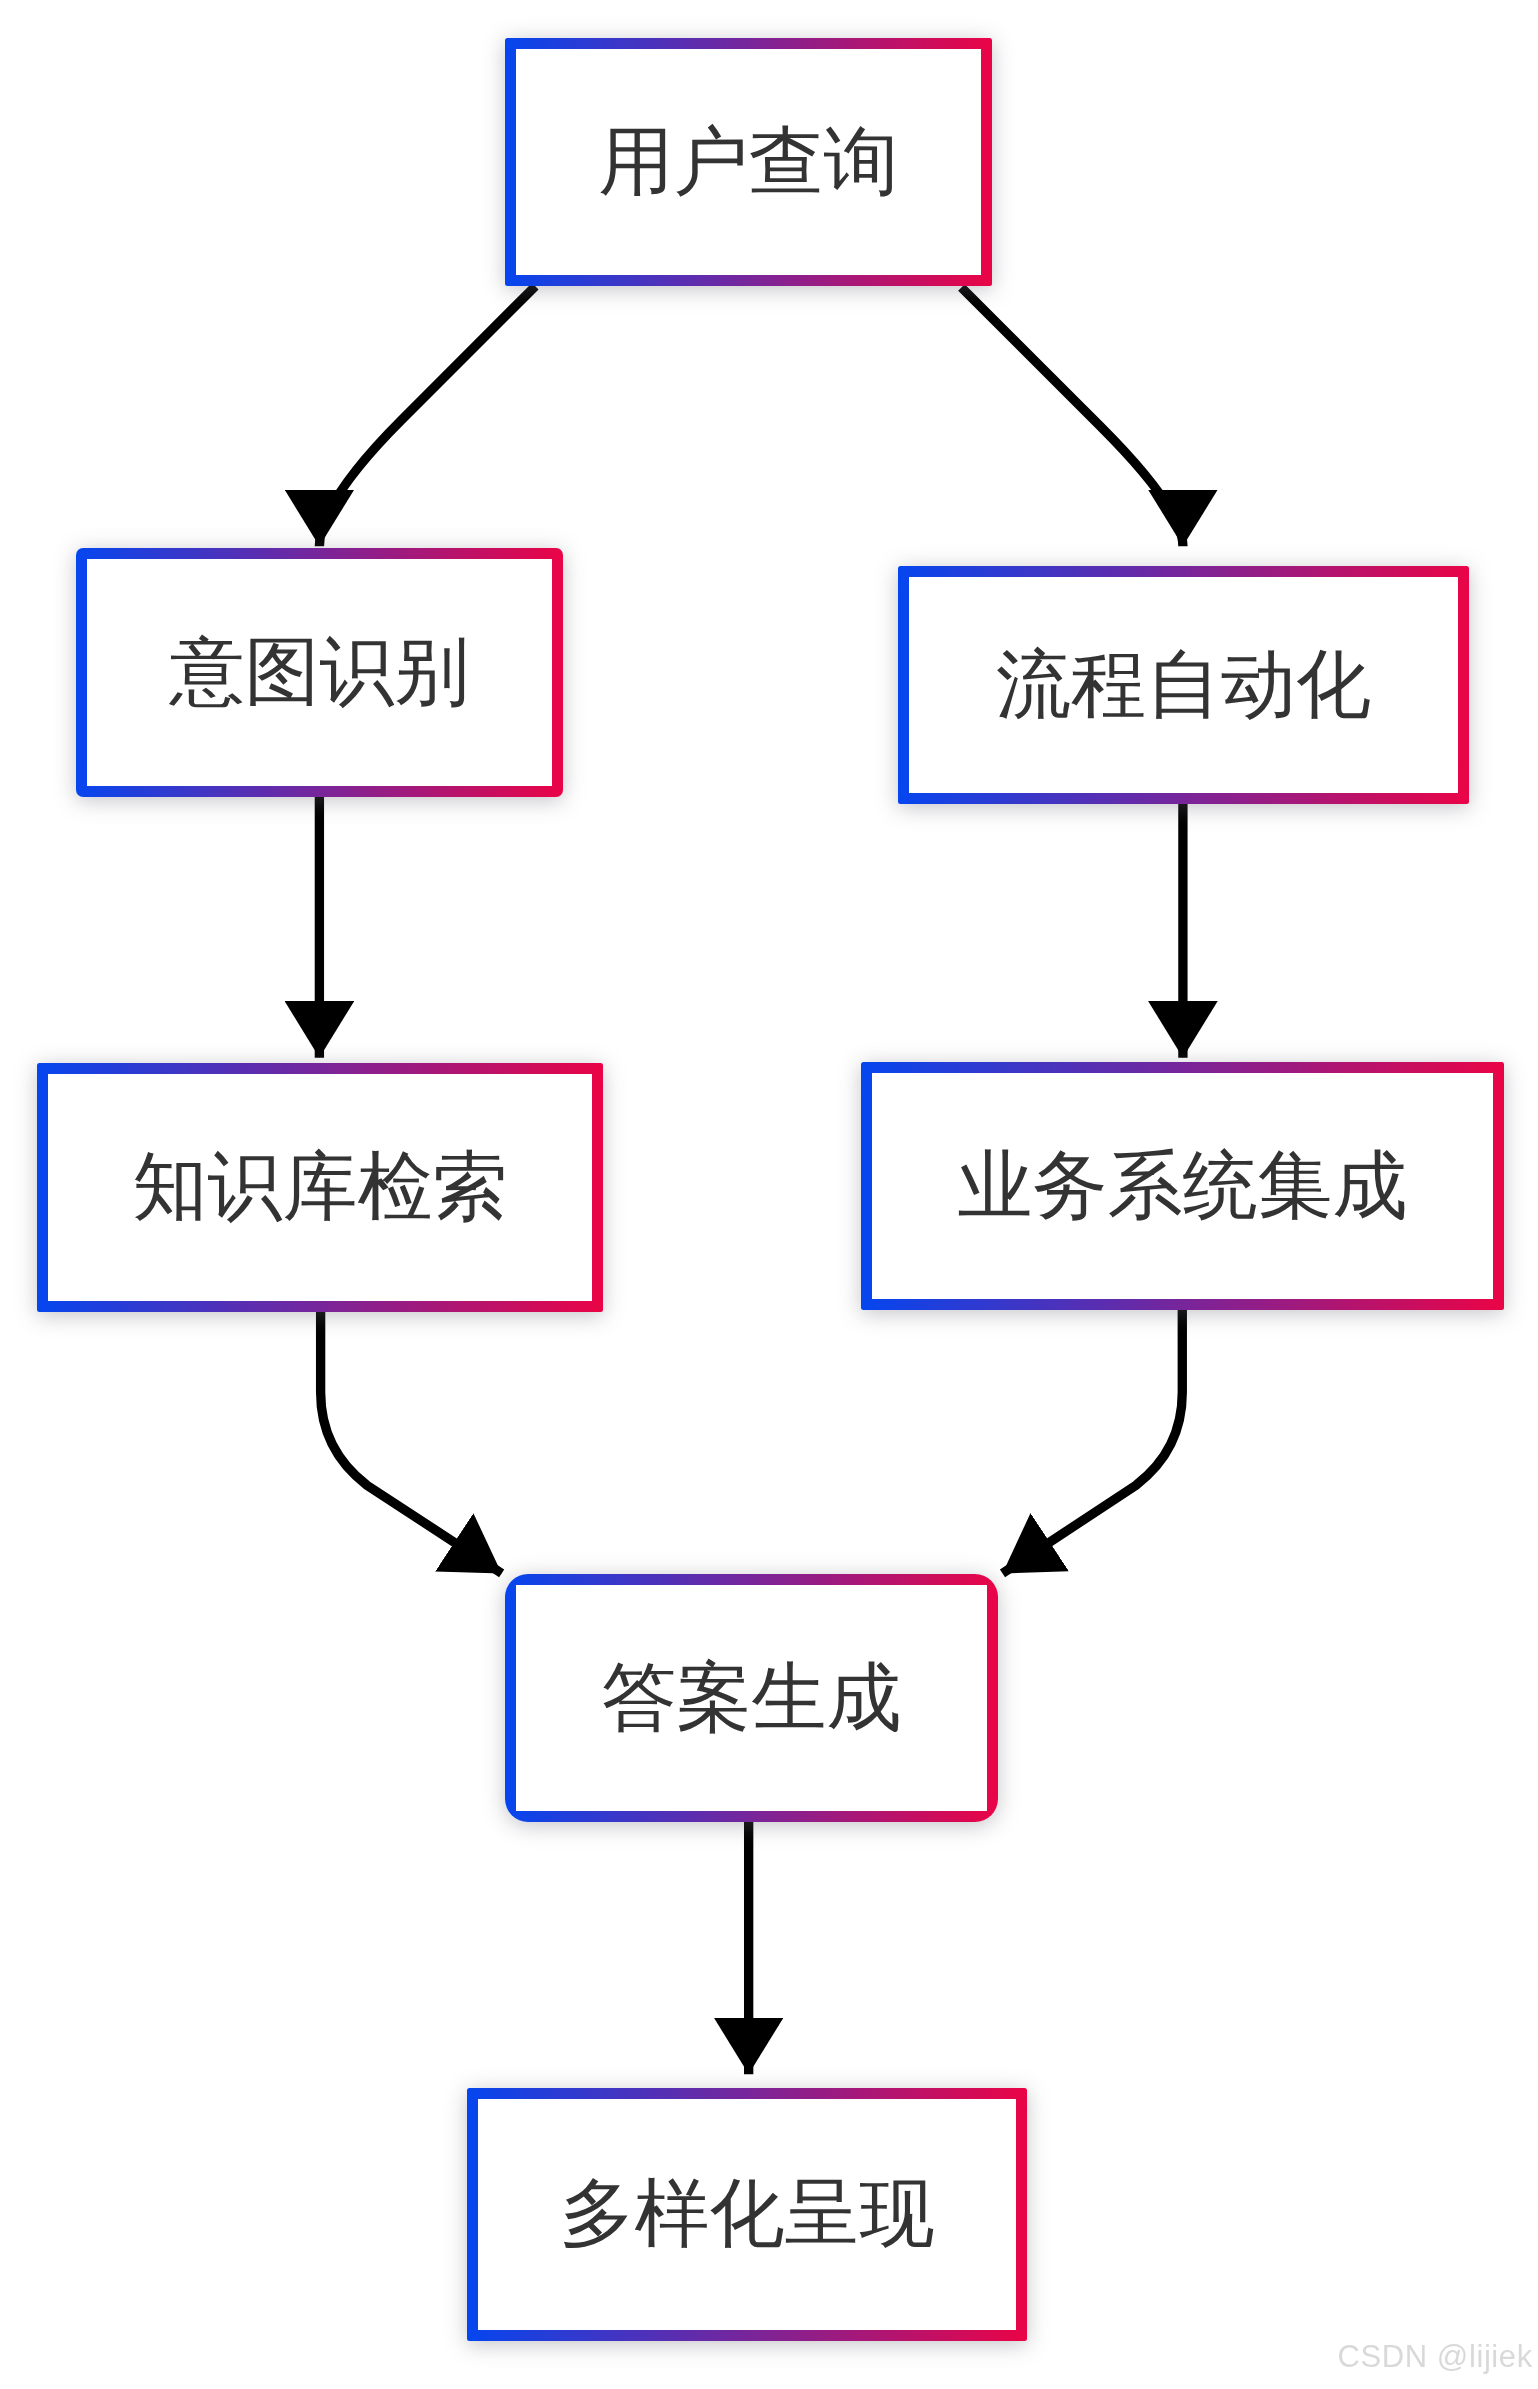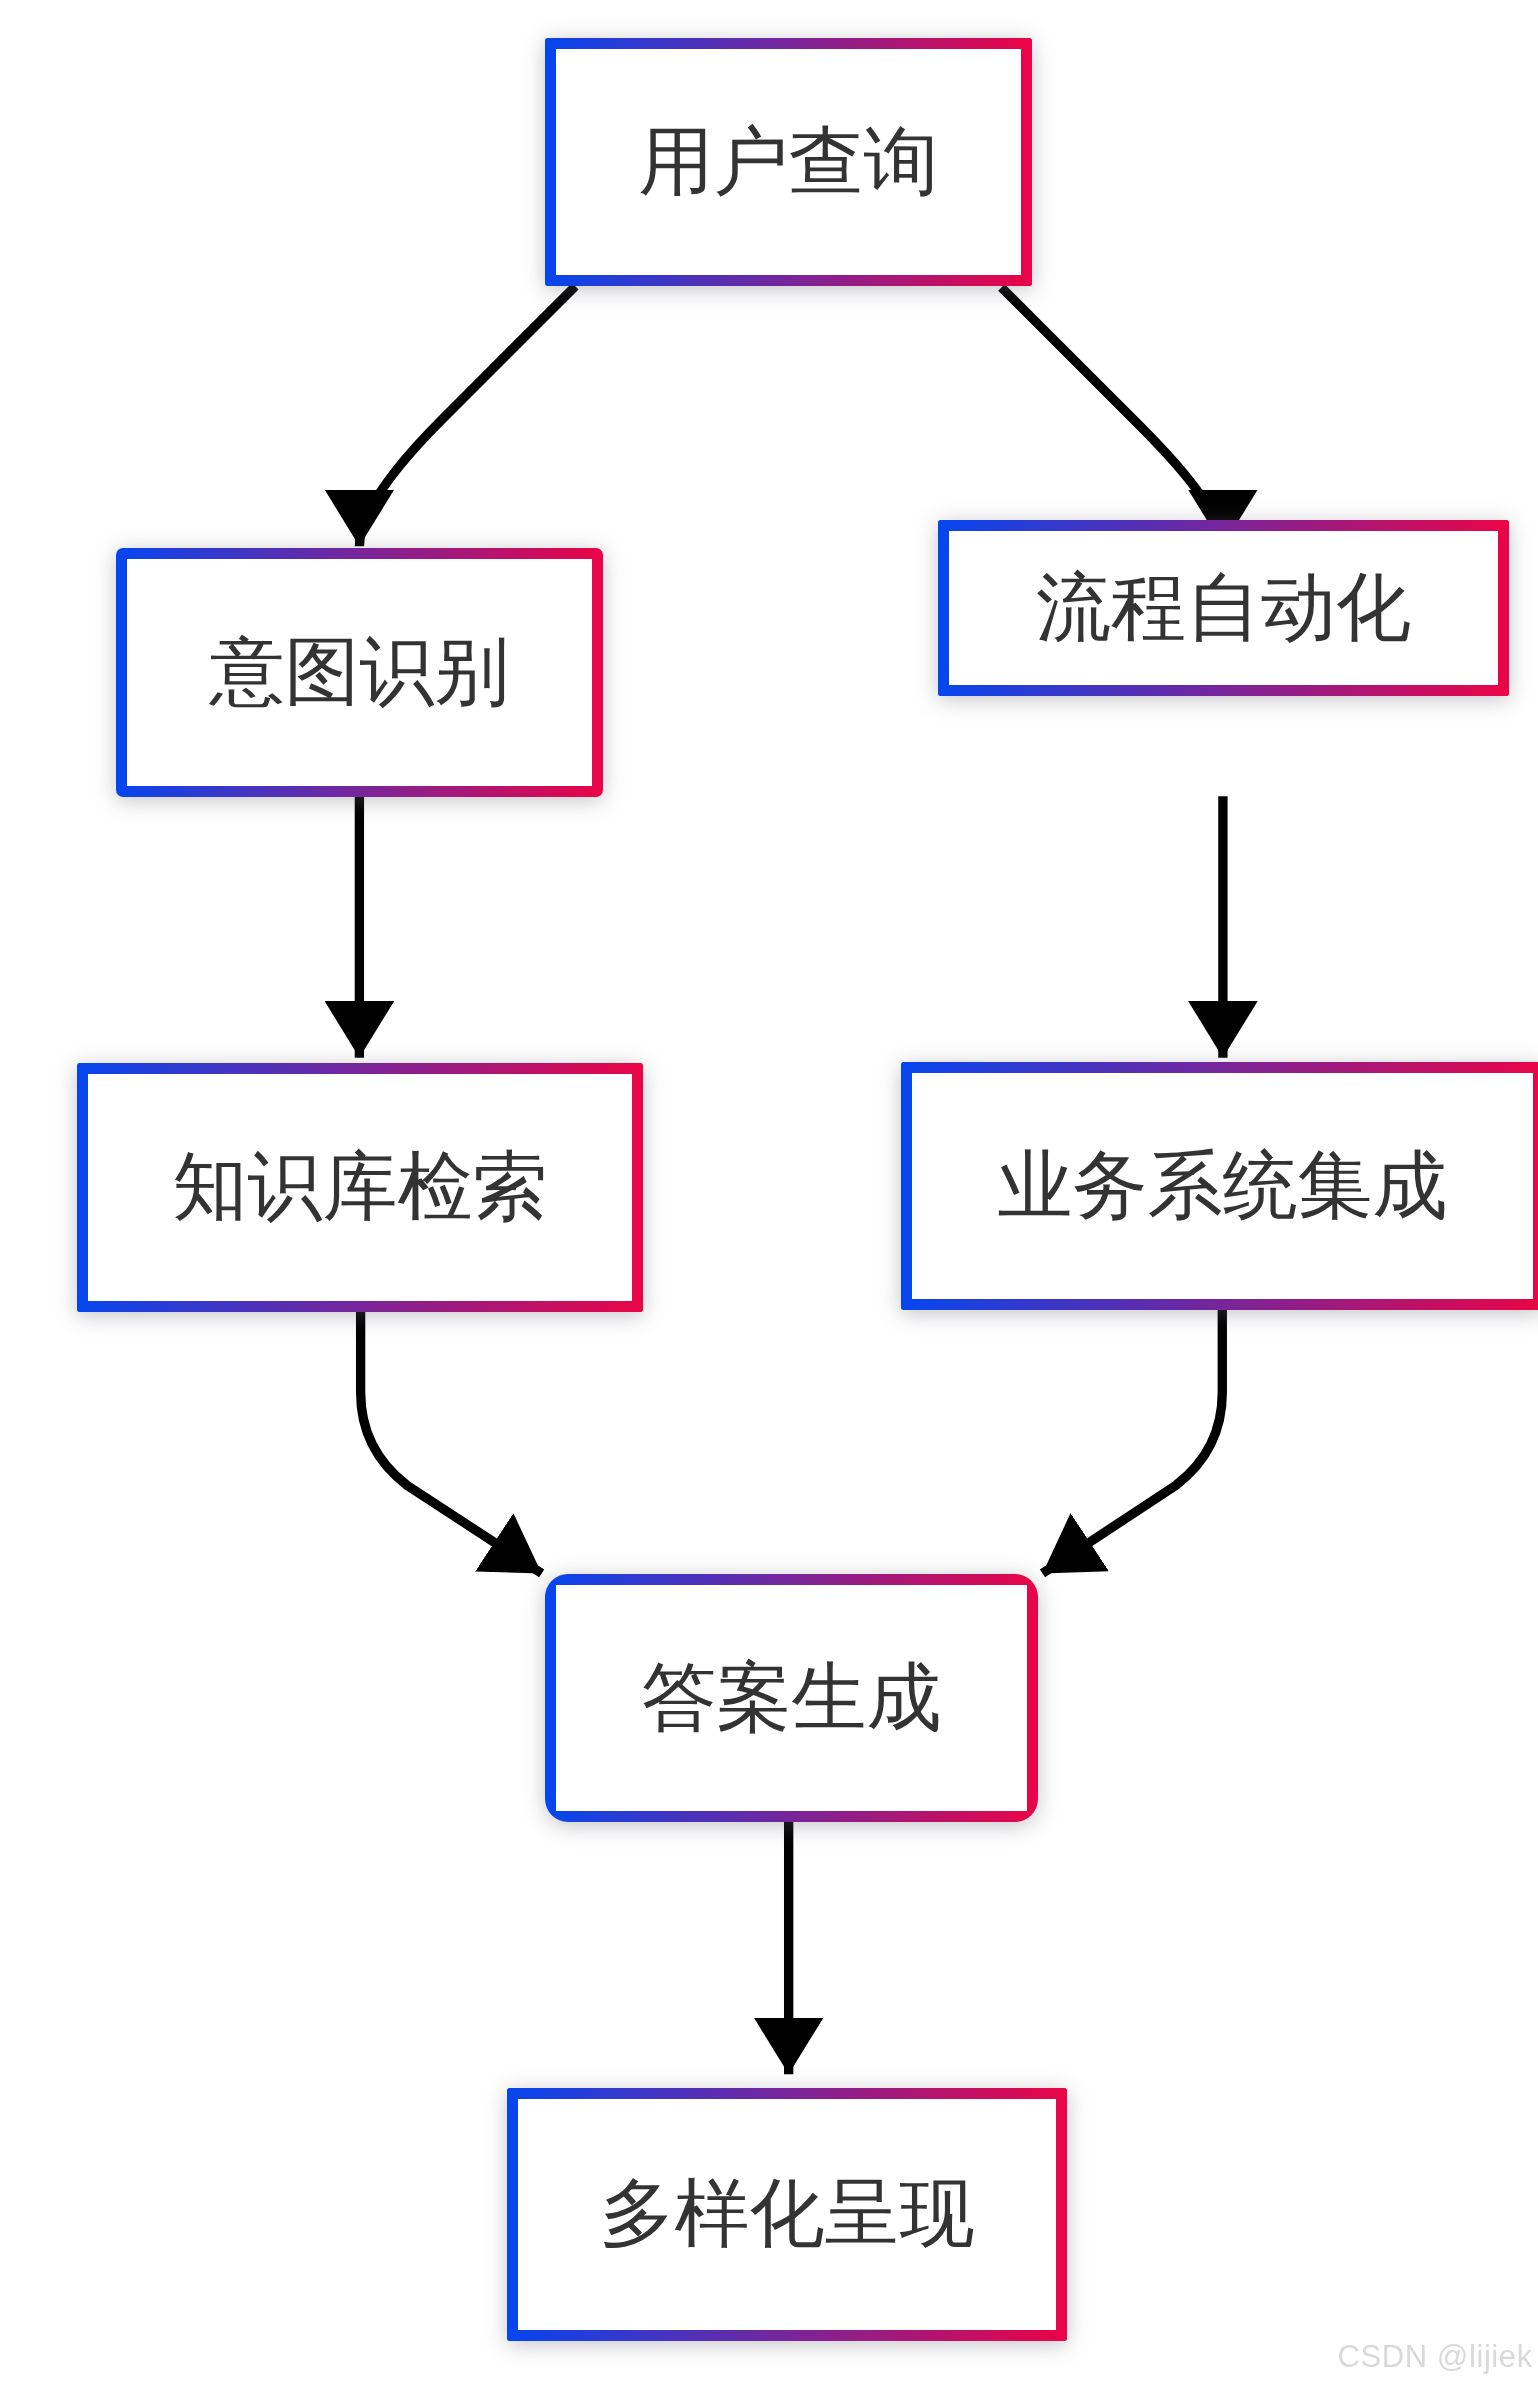--- a/index.html
+++ b/index.html
@@ -17,21 +17,20 @@
     width: 1539px;
     height: 2389px;
     background: var(--bg);
     font-family: "Liberation Sans", sans-serif;
     position: relative;
     overflow: hidden;
   }
   .canvas {
     position: absolute;
     inset: 0;
-    margin-left: 40px;
   }
   .node {
     position: absolute;
     background: linear-gradient(90deg, var(--grad-start) 0%, var(--grad-end) 100%);
     padding: 10.6px;
     border-radius: 2.5px;
     box-shadow: 0 3.7px 21px rgba(105, 105, 118, 0.38);
   }
   .node-inner {
     width: 100%;
@@ -44,21 +43,21 @@
   .node-label {
     font-size: 75px;
     font-weight: 500;
     color: var(--node-text);
     white-space: nowrap;
     letter-spacing: 0;
   }
   
   #n-user-query               { left: 505px;  top: 38px;   width: 487px;  height: 248px; }
   #n-intent-recognition       { left: 76px;  top: 548px;  width: 487px;  height: 249px; border-radius: 7px; }
-  #n-process-automation       { left: 898px; top: 520px;  width: 571px;  height: 176px; }
+  #n-process-automation       { left: 898px; top: 566px;  width: 571px;  height: 238px; }
   #n-knowledge-base-retrieval { left: 37px;   top: 1063px; width: 566px;  height: 249px; }
   #n-business-system-integration { left: 861px; top: 1062px; width: 643px; height: 248px; }
   #n-answer-generation        { left: 505px;  top: 1574px; width: 493px;  height: 248px; border-radius: 23px; }
   #n-diversified-presentation { left: 467px;  top: 2088px; width: 560px;  height: 253px; }
 
   svg.connectors {
     position: absolute;
     left: 0; top: 0;
     width: 1539px;
     height: 2389px;

